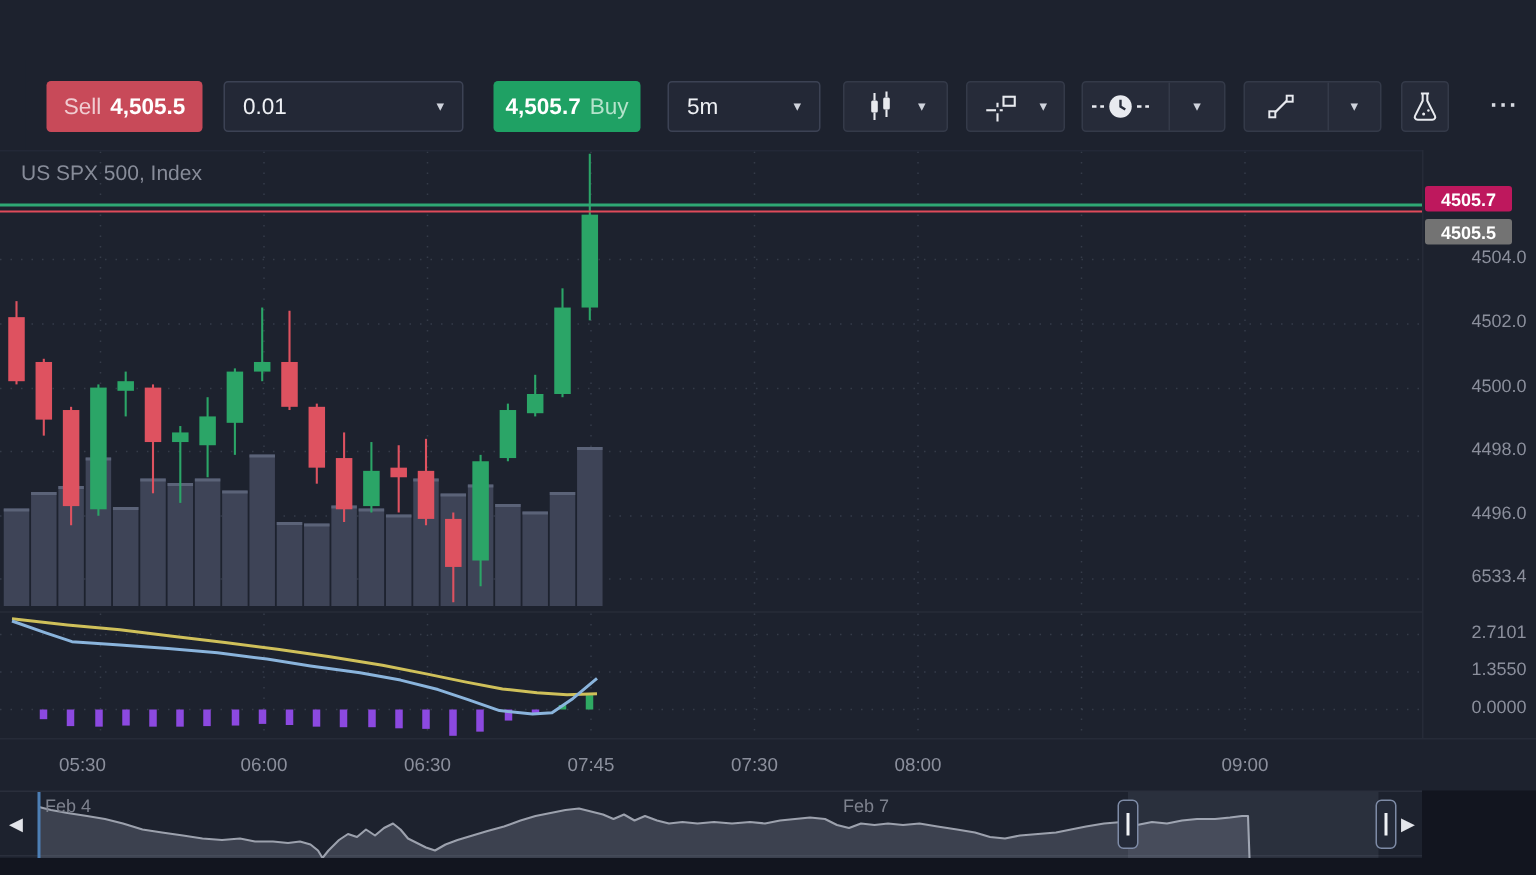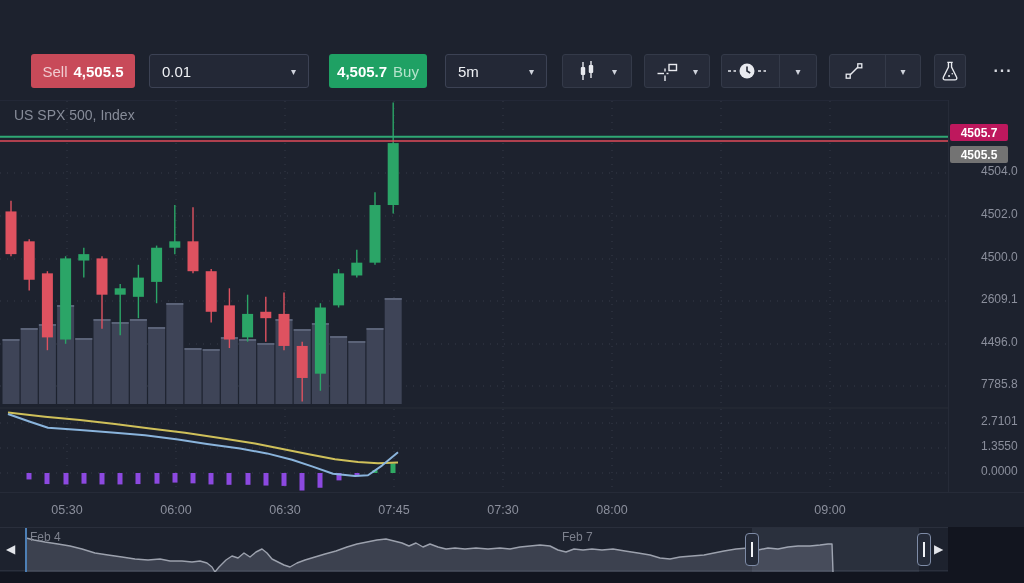--- a/index.html
+++ b/index.html
@@ -316,34 +316,34 @@
         <polyline points="8,311.5 45,315.7 80,318.9 115,323.1 150,327.4 185,331.8 220,336.9 255,342.5 285,348.4 310,353.6 335,358.3 358,360.9 378,362.2 398,361.5" class="sigline"></polyline>
         <polyline points="8,313.0 30,320.7 48,326.8 80,329.0 112,331.4 145,334.2 178,338.4 207,343.0 240,347.5 267,352.4 292,358.7 312,365.4 333,372.7 355,375.0 368,374.2 382,364.6 398,351.3" class="macdline"></polyline>
       </svg>
   </div>
 
   <div class="axis-col">
     <div id="axis-labels">
         <div class="axis-label" style="top: 64px;">4504.0</div>
         <div class="axis-label" style="top: 107px;">4502.0</div>
         <div class="axis-label" style="top: 150px;">4500.0</div>
-        <div class="axis-label" style="top: 192px;">2609.1</div>
+        <div class="axis-label" style="top: 192px;">4498.0</div>
         <div class="axis-label" style="top: 235px;">4496.0</div>
-        <div class="axis-label" style="top: 277px;">7785.8</div>
+        <div class="axis-label" style="top: 277px;">6533.4</div>
         <div class="axis-label" style="top: 314px;">2.7101</div>
         <div class="axis-label" style="top: 339px;">1.3550</div>
         <div class="axis-label" style="top: 364px;">0.0000</div>
       </div>
     <div class="price-tag tag-buy">4505.7</div>
     <div class="price-tag tag-sell">4505.5</div>
   </div>
 
   <div class="time-axis">
     <div id="time-labels">
-        <div class="time-label" style="left: 67px;">05:30</div>
+        <div class="time-label" style="left: 55px;">05:30</div>
         <div class="time-label" style="left: 176px;">06:00</div>
         <div class="time-label" style="left: 285px; text-align: right;">06:30</div>
         <div class="time-label" style="left: 394px;">07:45</div>
         <div class="time-label" style="left: 503px;">07:30</div>
         <div class="time-label" style="left: 612px;">08:00</div>
         <div class="time-label" style="left: 721px; margin-top: 24px;">08:30</div>
         <div class="time-label" style="left: 830px;">09:00</div>
       </div>
   </div>
 

